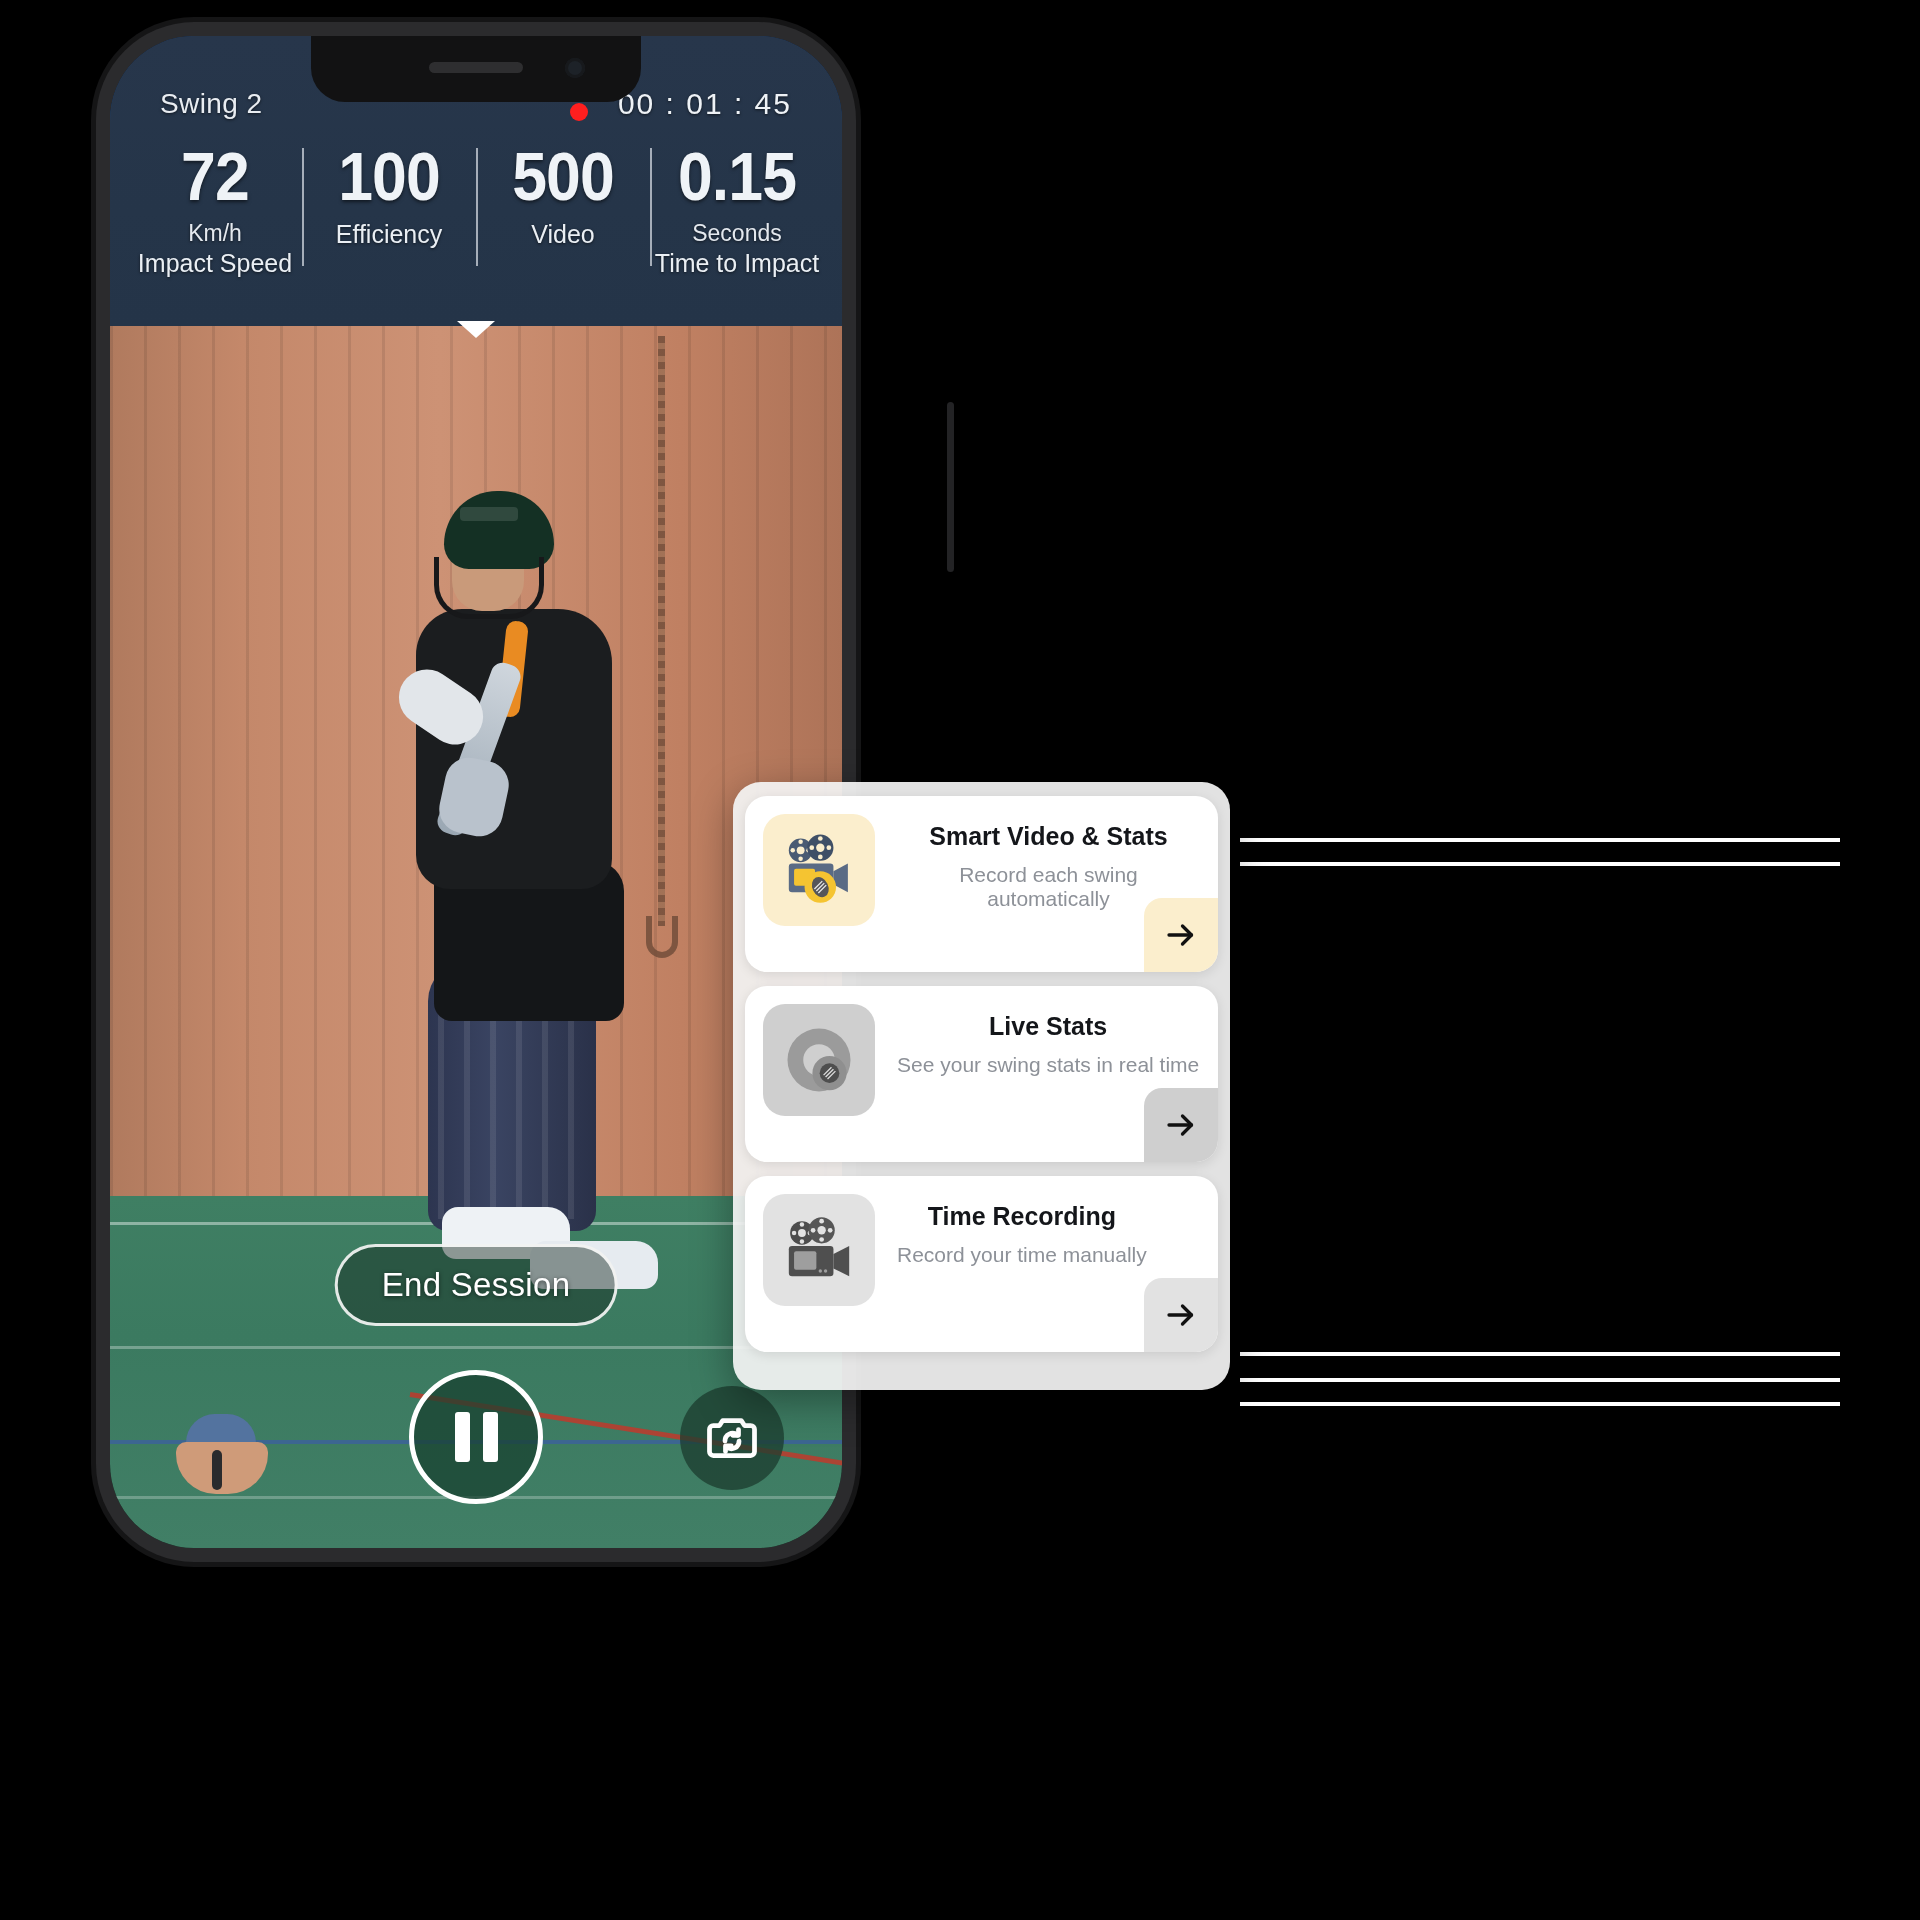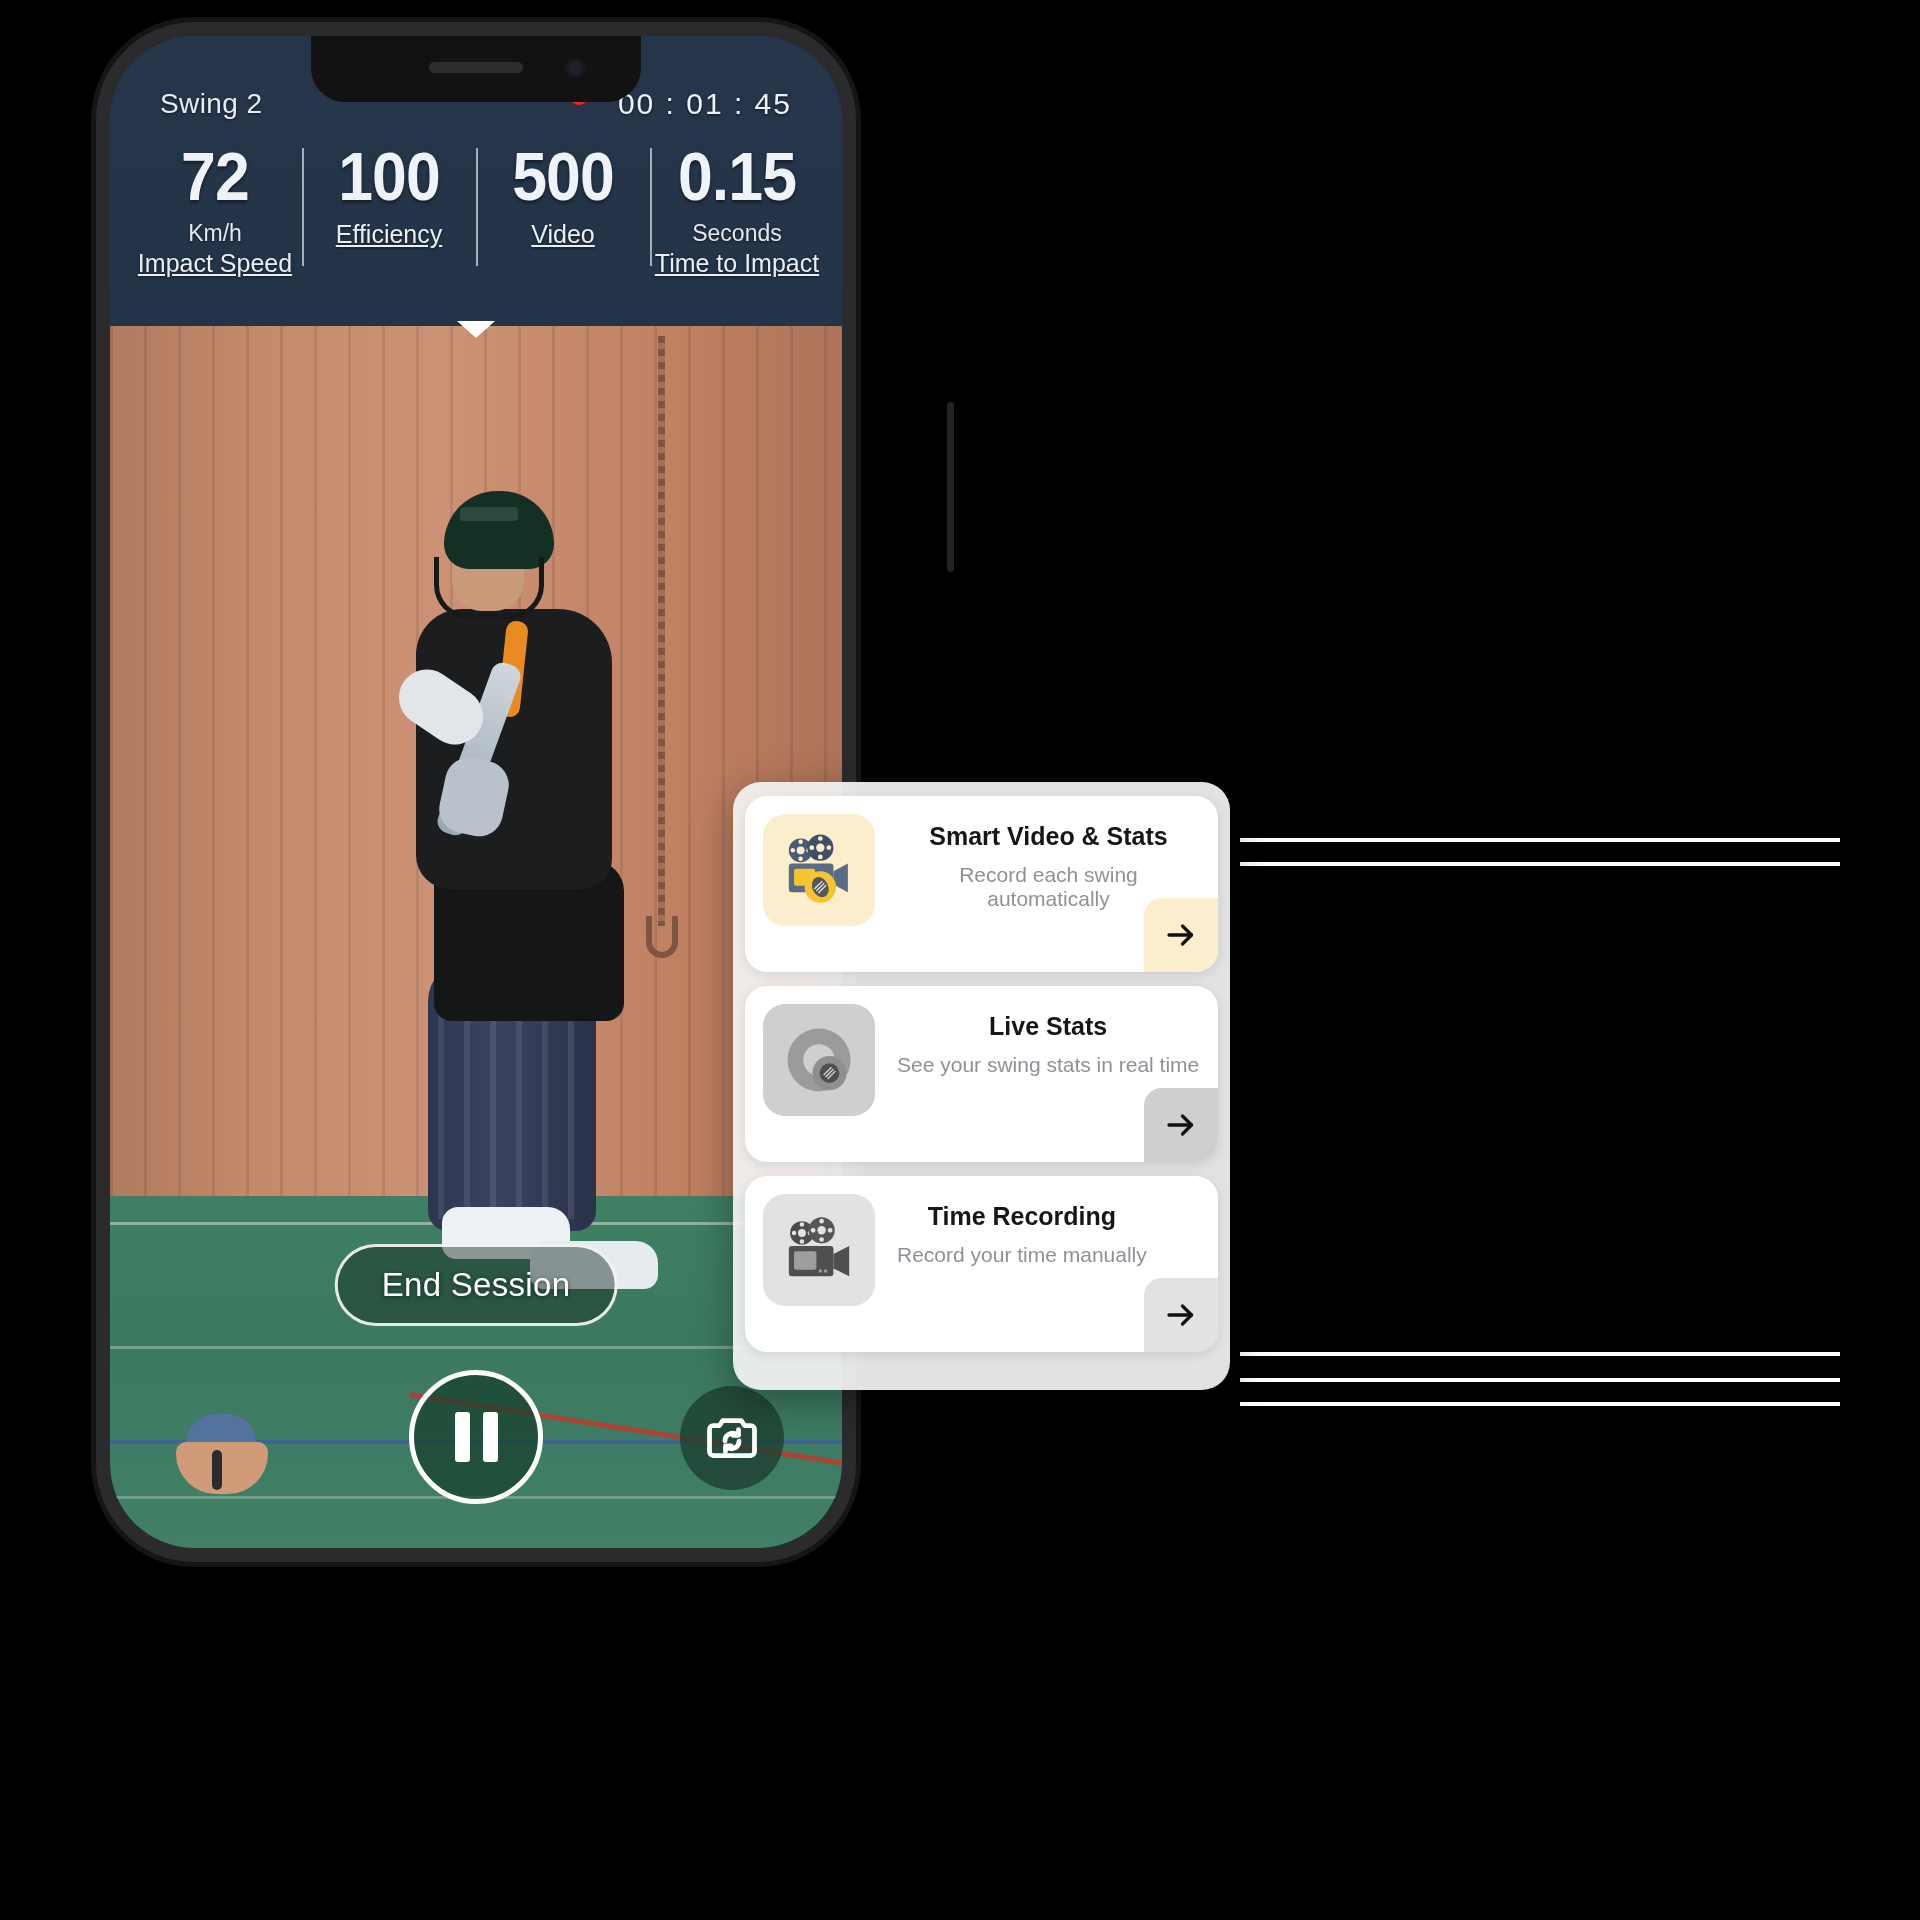--- a/index.html
+++ b/index.html
@@ -119,36 +119,36 @@
   
   .stats-overlay {
     position:absolute; left:0; right:0; top:0; height:290px; z-index:30;
     background:linear-gradient(#27364b,#253549 60%,#243448);
     padding:46px 18px 0 18px;
   }
   .stats-top { display:flex; align-items:center; justify-content:space-between;
                padding:0 26px 0 32px; height:44px; }
   .swing-label { color:#e9edf2; font-size:28px; letter-spacing:.4px;
                  text-shadow:0 1px 3px rgba(0,0,0,.6); }
-  .timer-wrap { display:flex; align-items:flex-start; gap:30px; padding-right:6px; }
+  .timer-wrap { display:flex; align-items:flex-end; gap:30px; padding-right:6px; }
   .rec-dot { width:18px; height:18px; border-radius:50%; background:#ff1f1f; }
   .timer { color:#eef2f6; font-size:30px; letter-spacing:2px;
            text-shadow:0 1px 3px rgba(0,0,0,.6); }
 
   .stats-row { display:flex; margin-top:16px; height:150px; }
   .stat { flex:1; position:relative; text-align:center; padding:0 4px; }
   .stat + .stat::before { content:''; position:absolute; left:0; top:6px;
       width:2px; height:118px; background:rgba(235,240,246,.65); }
   .stat-value { color:#eff3f7; font-size:68px; font-weight:bold; line-height:1;
       letter-spacing:-1px; text-shadow:0 2px 4px rgba(0,0,0,.55);
       font-family:"Liberation Sans Narrow","Liberation Sans",sans-serif; transform:scaleX(.92); }
   .stat-unit { color:#e4e9ef; font-size:23px; margin-top:10px;
       text-shadow:0 1px 3px rgba(0,0,0,.6); }
   .stat-name { color:#eaeff4; font-size:25px; margin-top:2px;
-      text-shadow:0 1px 3px rgba(0,0,0,.6); white-space:nowrap;text-decoration:underline; }
+      text-shadow:0 1px 3px rgba(0,0,0,.6); white-space:nowrap; }
   .collapse-chevron { position:absolute; left:50%; transform:translateX(-50%);
       bottom:-12px; width:0; height:0; border-left:19px solid transparent;
       border-right:19px solid transparent; border-top:17px solid #ffffff; z-index:32; }
 
   
   .end-session { position:absolute; left:50%; transform:translateX(-50%); bottom:222px;
       padding:19px 44px; border:3px solid rgba(255,255,255,.88); border-radius:44px;
       background:rgba(20,40,30,.45); color:#fff; font-size:33px; letter-spacing:.3px;
       text-shadow:0 1px 4px rgba(0,0,0,.55); z-index:25; }
   .pause-btn { position:absolute; left:50%; transform:translateX(-50%); bottom:44px;

